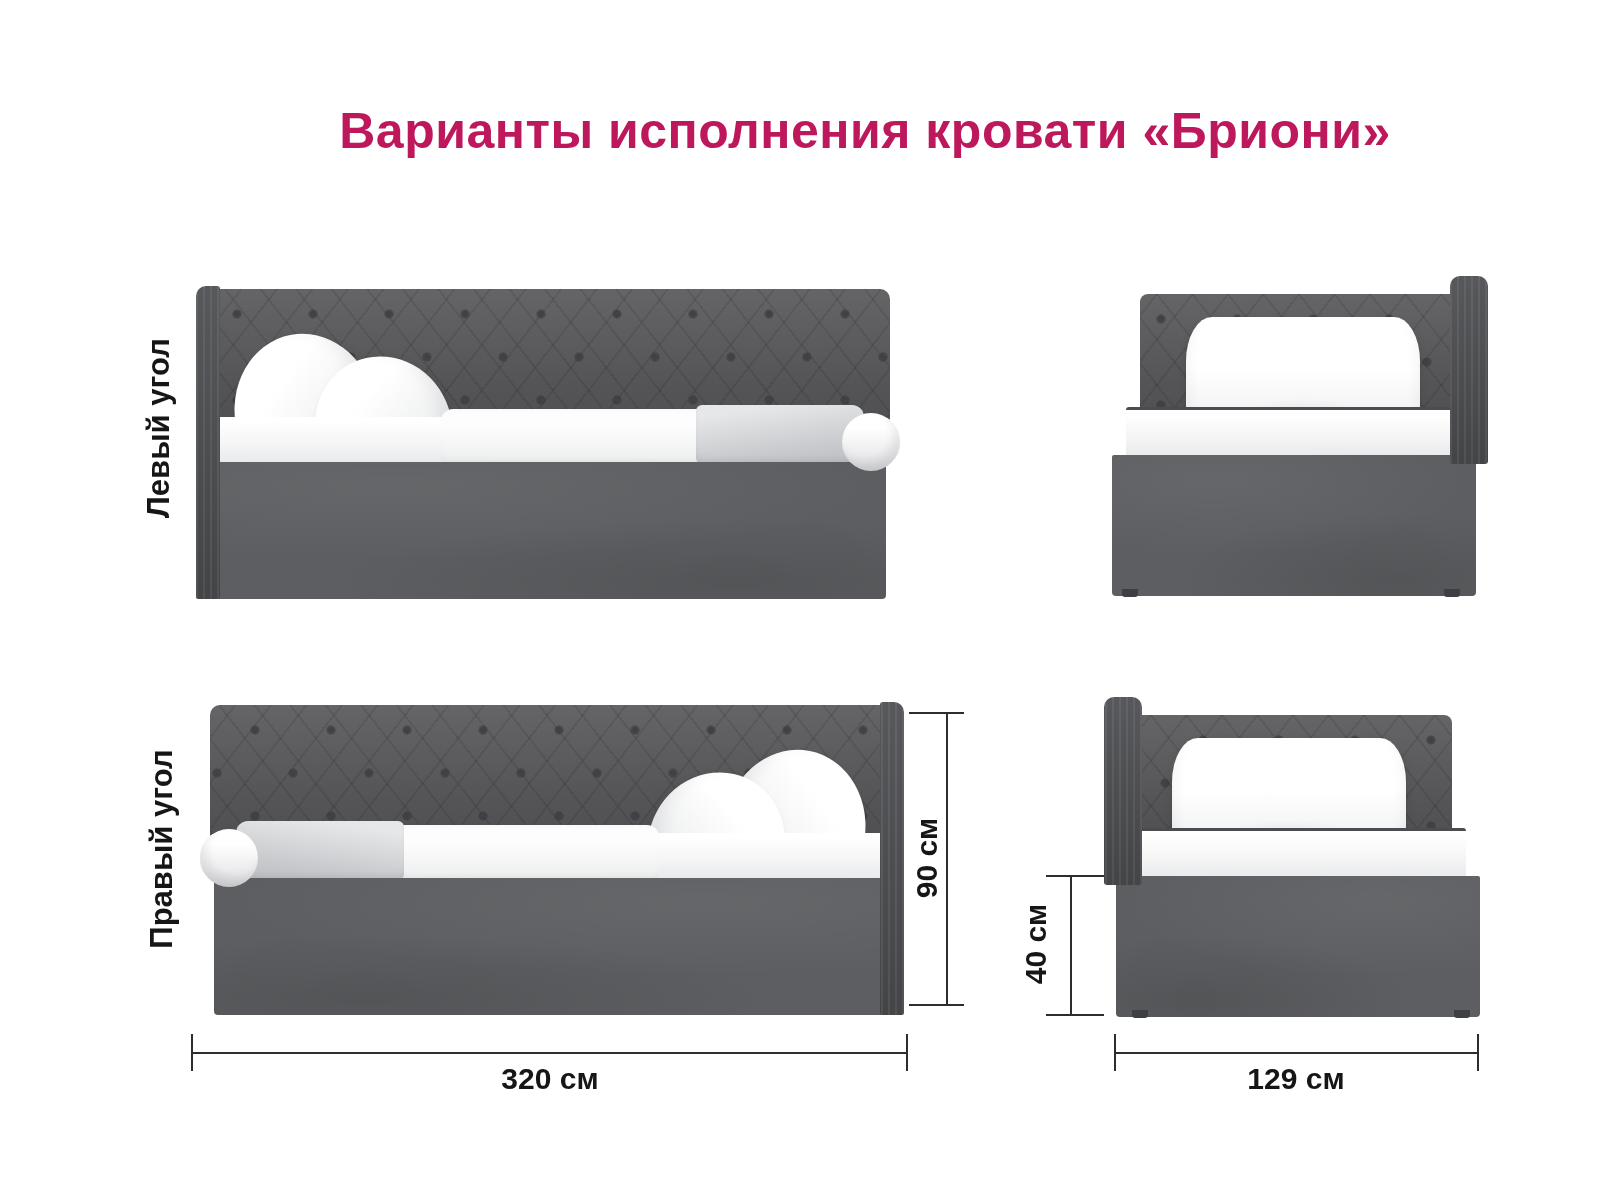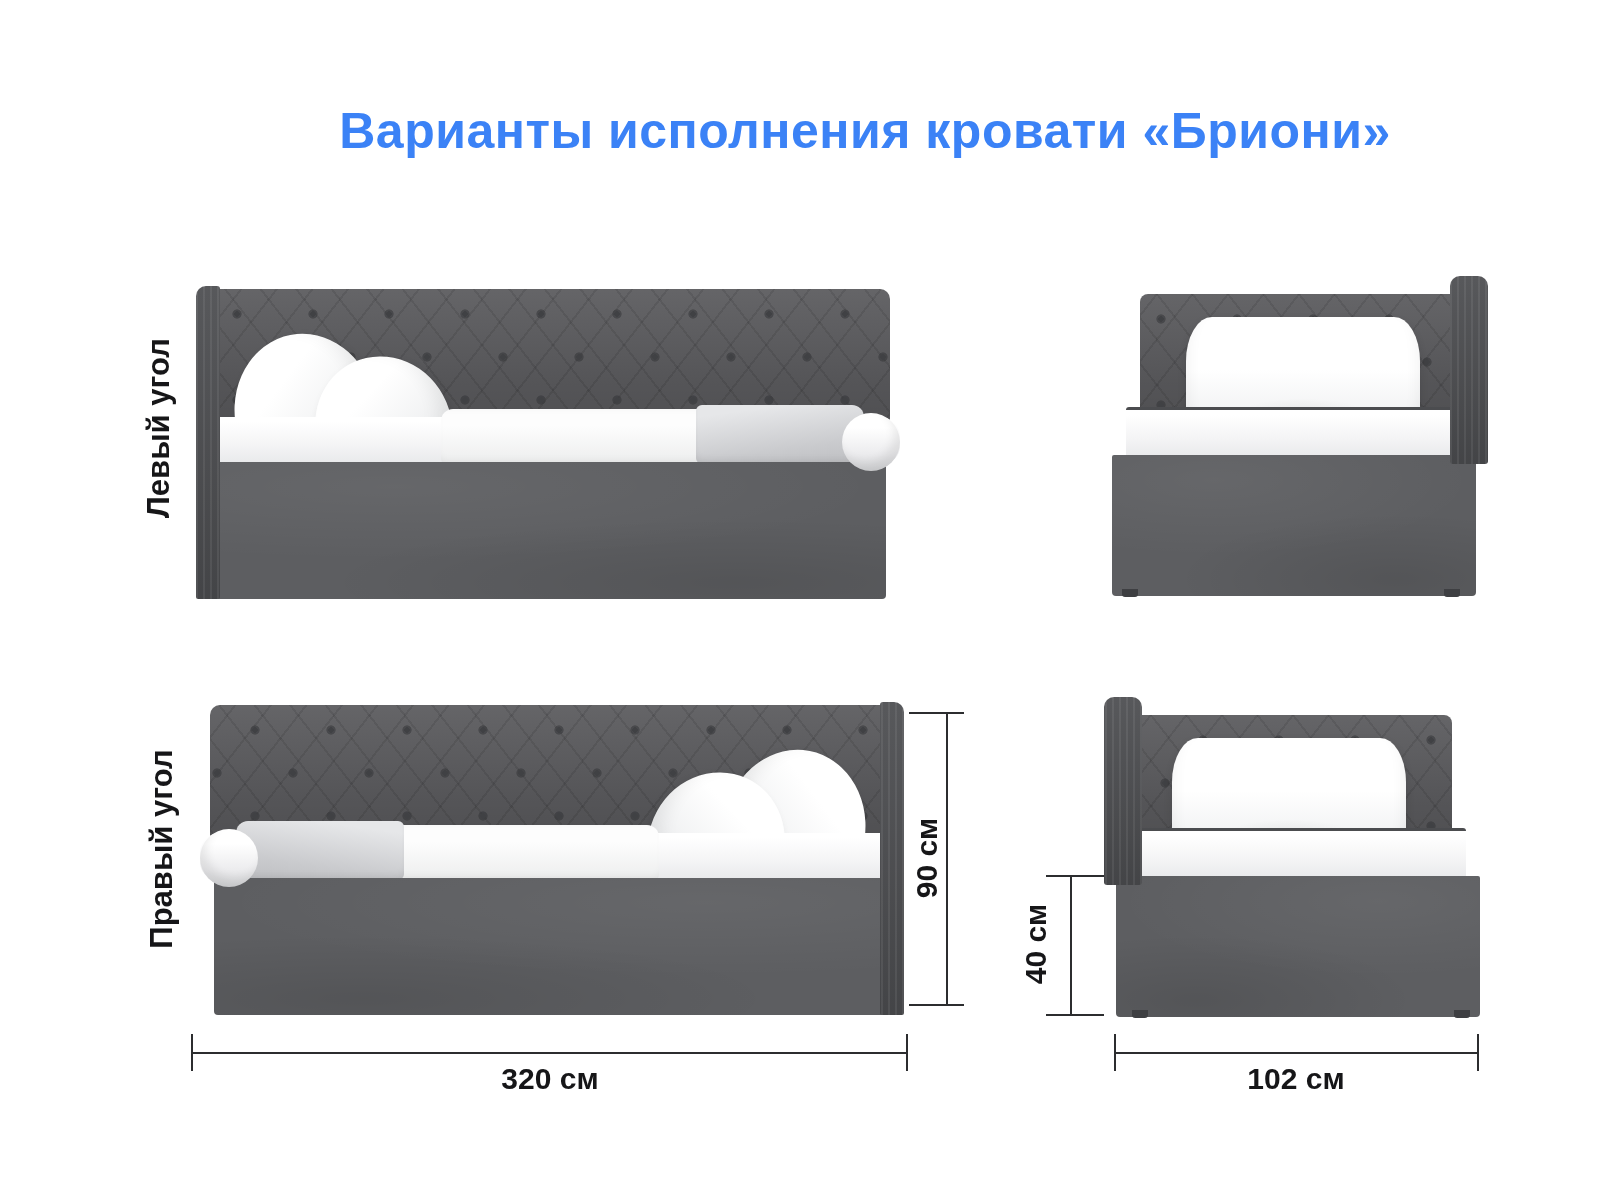--- a/index.html
+++ b/index.html
@@ -3,21 +3,21 @@
 <meta charset="utf-8">
 <style>
   html,body{margin:0;padding:0;background:#ffffff;}
   body{width:1600px;height:1200px;position:relative;overflow:hidden;
        font-family:"Liberation Sans", sans-serif;color:#151517;}
 
   .abs{position:absolute;}
 
   
   .title{left:130px;top:102px;width:1470px;text-align:center;
-         font-size:50px;font-weight:bold;letter-spacing:.5px;color:#3b82f6;}
+         font-size:50px;font-weight:bold;letter-spacing:.5px;color:#be185d;}
   .vlabel{transform:translate(-50%,-50%) rotate(-90deg);white-space:nowrap;
           font-size:31px;font-weight:bold;color:#161618;}
   .dim-label{font-size:30px;font-weight:bold;color:#161618;white-space:nowrap;}
   .dim-label.h{transform:translate(-50%,0);}
   .dim-label.v{transform:translate(-50%,-50%) rotate(-90deg);}
 
   
   .dline{background:#2c2d2f;}
 
   
@@ -166,13 +166,13 @@
 <div class="abs dim-label h" style="left:550px;top:1062px;">320 см</div>
 
 <div class="abs dline" style="left:1070px;top:876px;width:2px;height:140px;"></div>
 <div class="abs dline" style="left:1046px;top:875px;width:58px;height:2px;"></div>
 <div class="abs dline" style="left:1046px;top:1014px;width:58px;height:2px;"></div>
 <div class="abs dim-label v" style="left:1036px;top:944px;">40 см</div>
 
 <div class="abs dline" style="left:1115px;top:1052px;width:364px;height:2px;"></div>
 <div class="abs dline" style="left:1114px;top:1034px;width:2px;height:37px;"></div>
 <div class="abs dline" style="left:1477px;top:1034px;width:2px;height:37px;"></div>
-<div class="abs dim-label h" style="left:1296px;top:1062px;">102 см</div>
+<div class="abs dim-label h" style="left:1296px;top:1062px;">129 см</div>
 
 </body></html>

